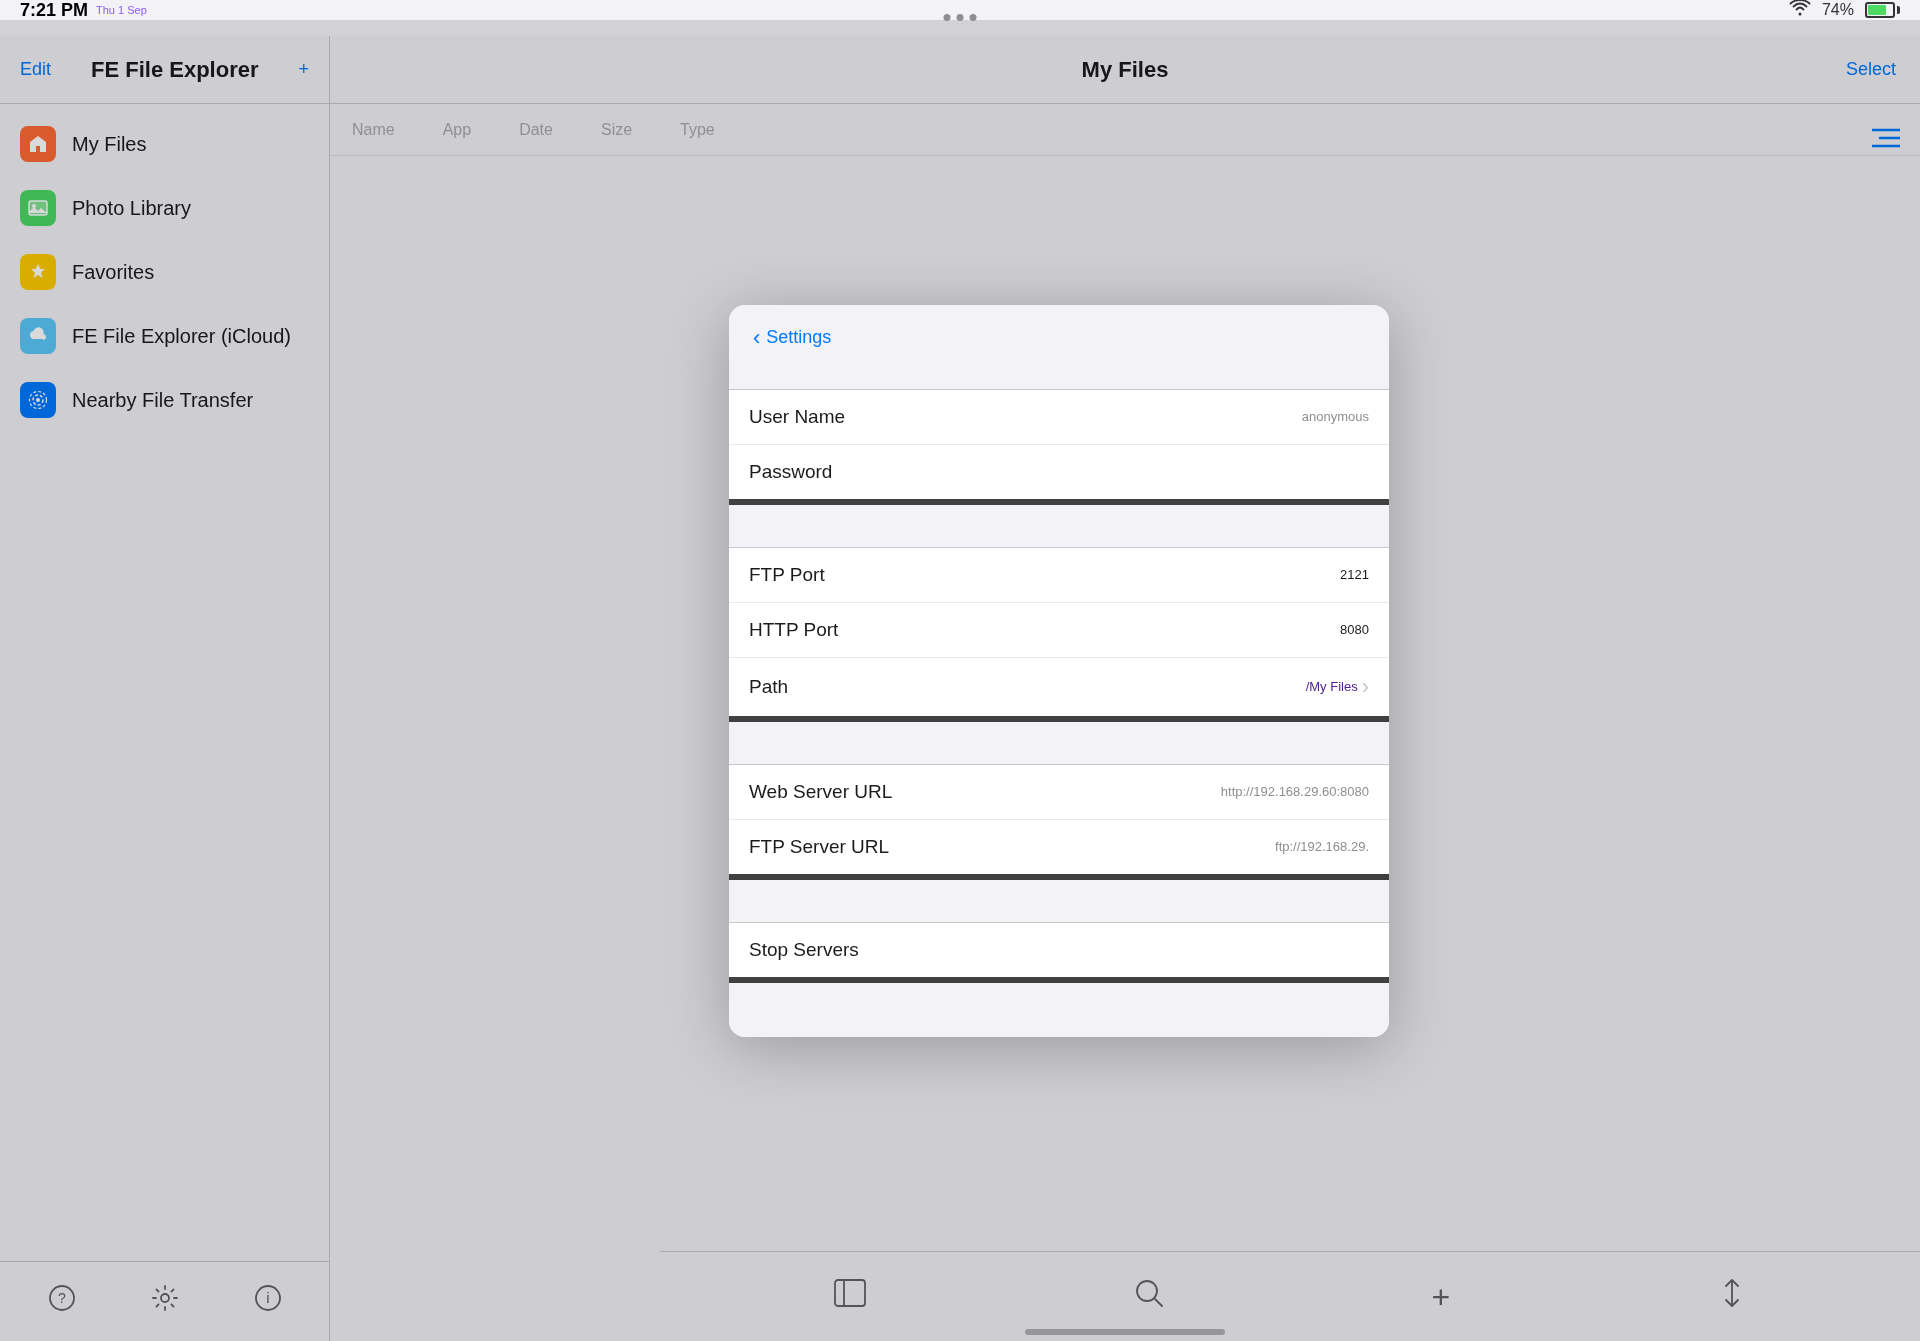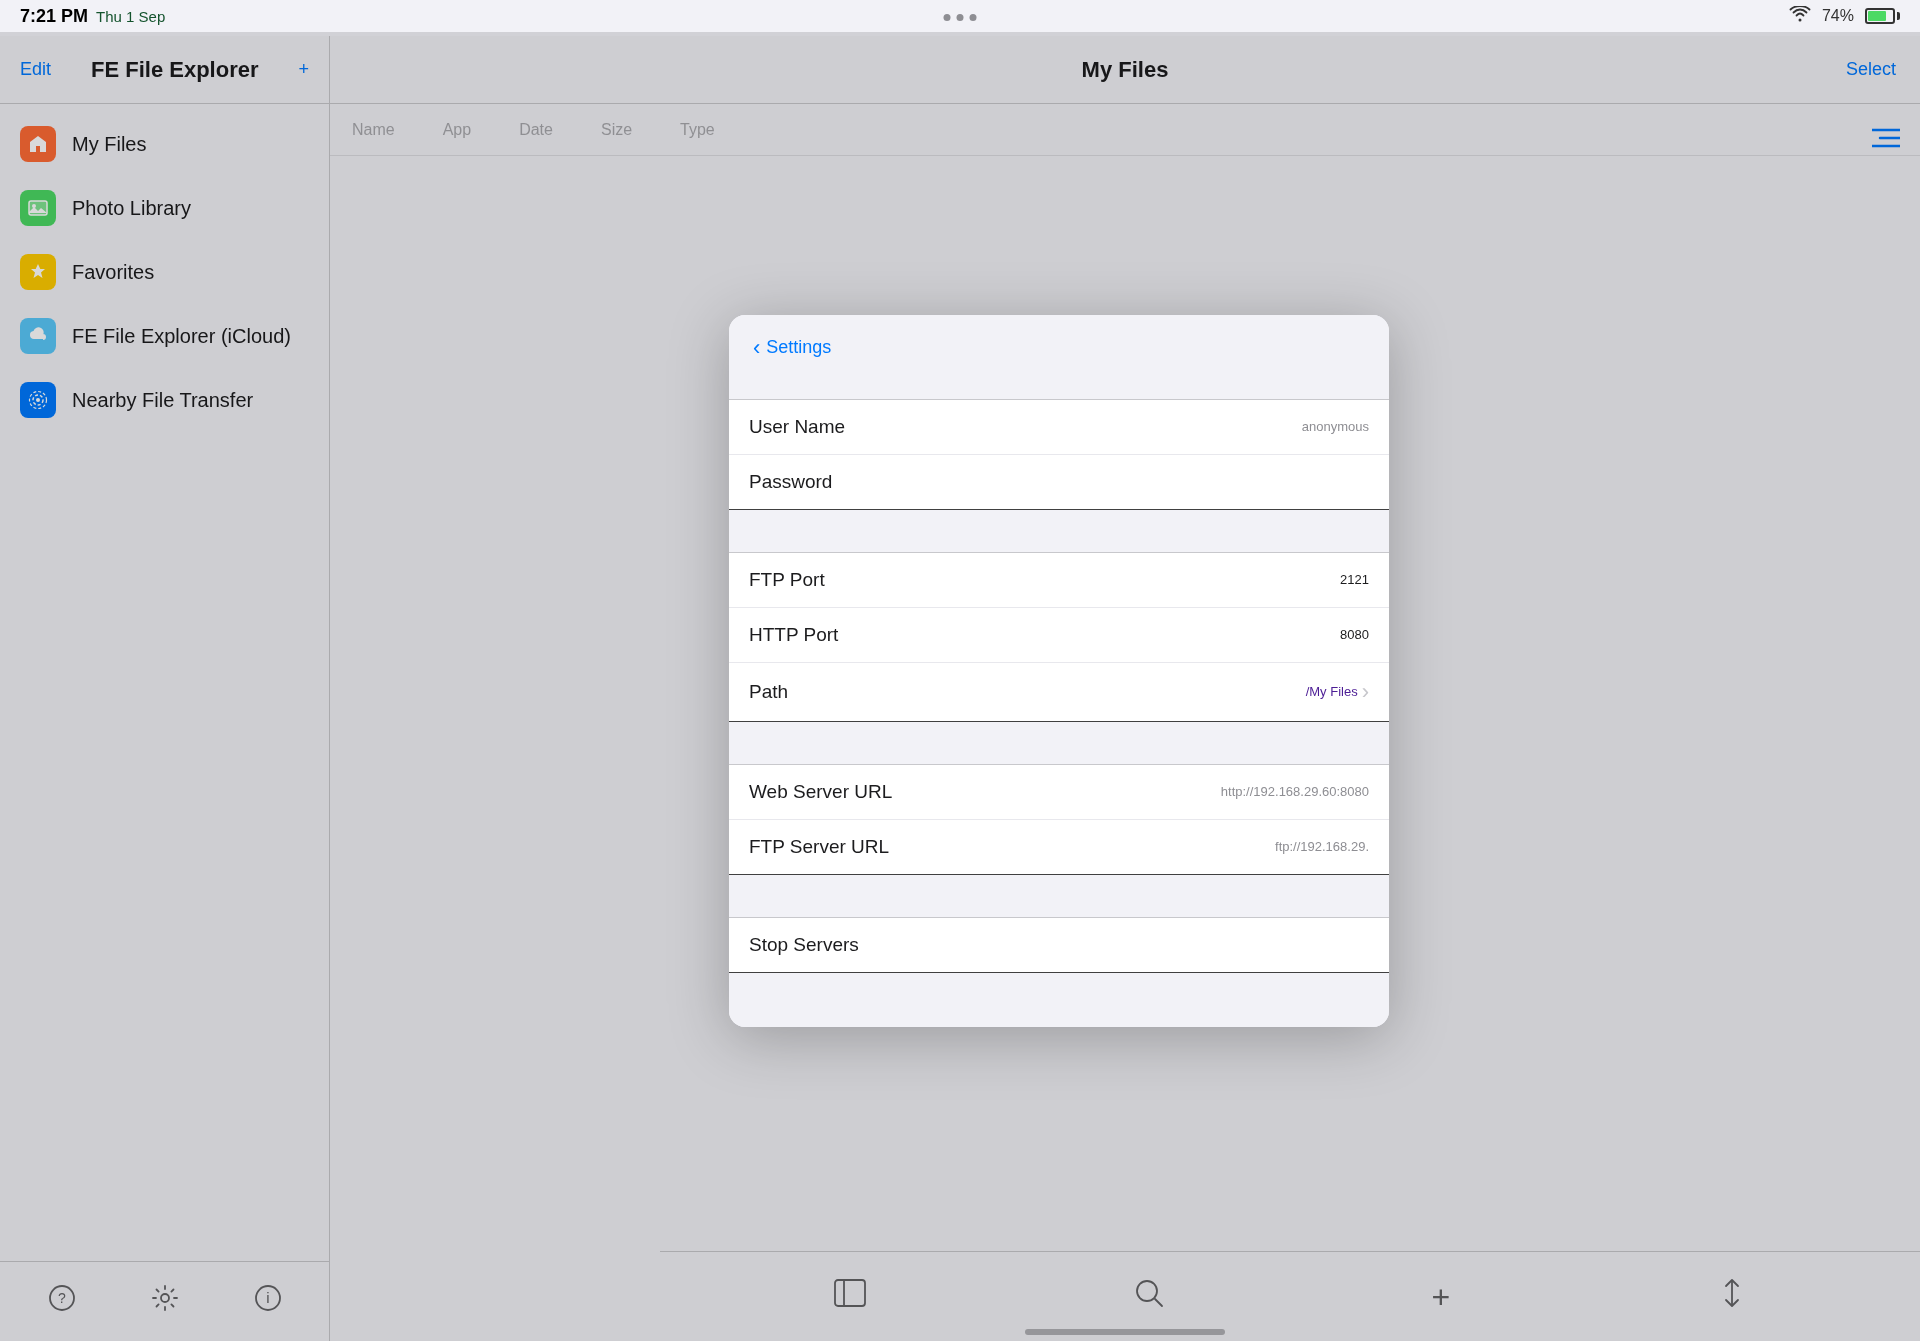--- a/index.html
+++ b/index.html
@@ -9,34 +9,34 @@
       width: 1920px;
       height: 1341px;
       overflow: hidden;
       position: relative;
     }
 
     
     .status-bar {
       position: absolute;
       top: 0; left: 0; right: 0;
-      height: 32px;
+      height: 20px;
       background: #f2f2f7;
       display: flex;
       align-items: center;
       justify-content: space-between;
       padding: 0 20px;
       font-size: 18px;
       font-weight: 500;
       z-index: 10;
     }
     .status-bar-left { display: flex; align-items: center; gap: 8px; }
     .status-bar-right { display: flex; align-items: center; gap: 11px; }
     .status-time { font-weight: 600; font-size: 18px; }
-    .status-date { font-size: 15px; color: #14532d; }
+    .status-date { font-size: 11px; color: #8b5cf6; }
 
     
     .app-container {
       position: absolute;
       top: 36px; left: 0; right: 0; bottom: 0;
       display: flex;
       background: #ef4444;
     }
 
     
@@ -266,21 +266,21 @@
       color: #007aff;
       font-weight: 400;
     }
 
     
     .settings-section {
       background: #ffffff;
       margin: 14px 0;
       border-radius: 0;
       border-top: 1px solid #c8c8cc;
-      border-bottom: 1px solid #404040;
+      border-bottom: 6px solid #404040;
     }
     .settings-row {
       display: flex;
       align-items: center;
       justify-content: space-between;
       padding: 16px 20px;
       border-bottom: 1px solid #e8e8ed;
       min-height: 54px;
       background: #fff;
     }

